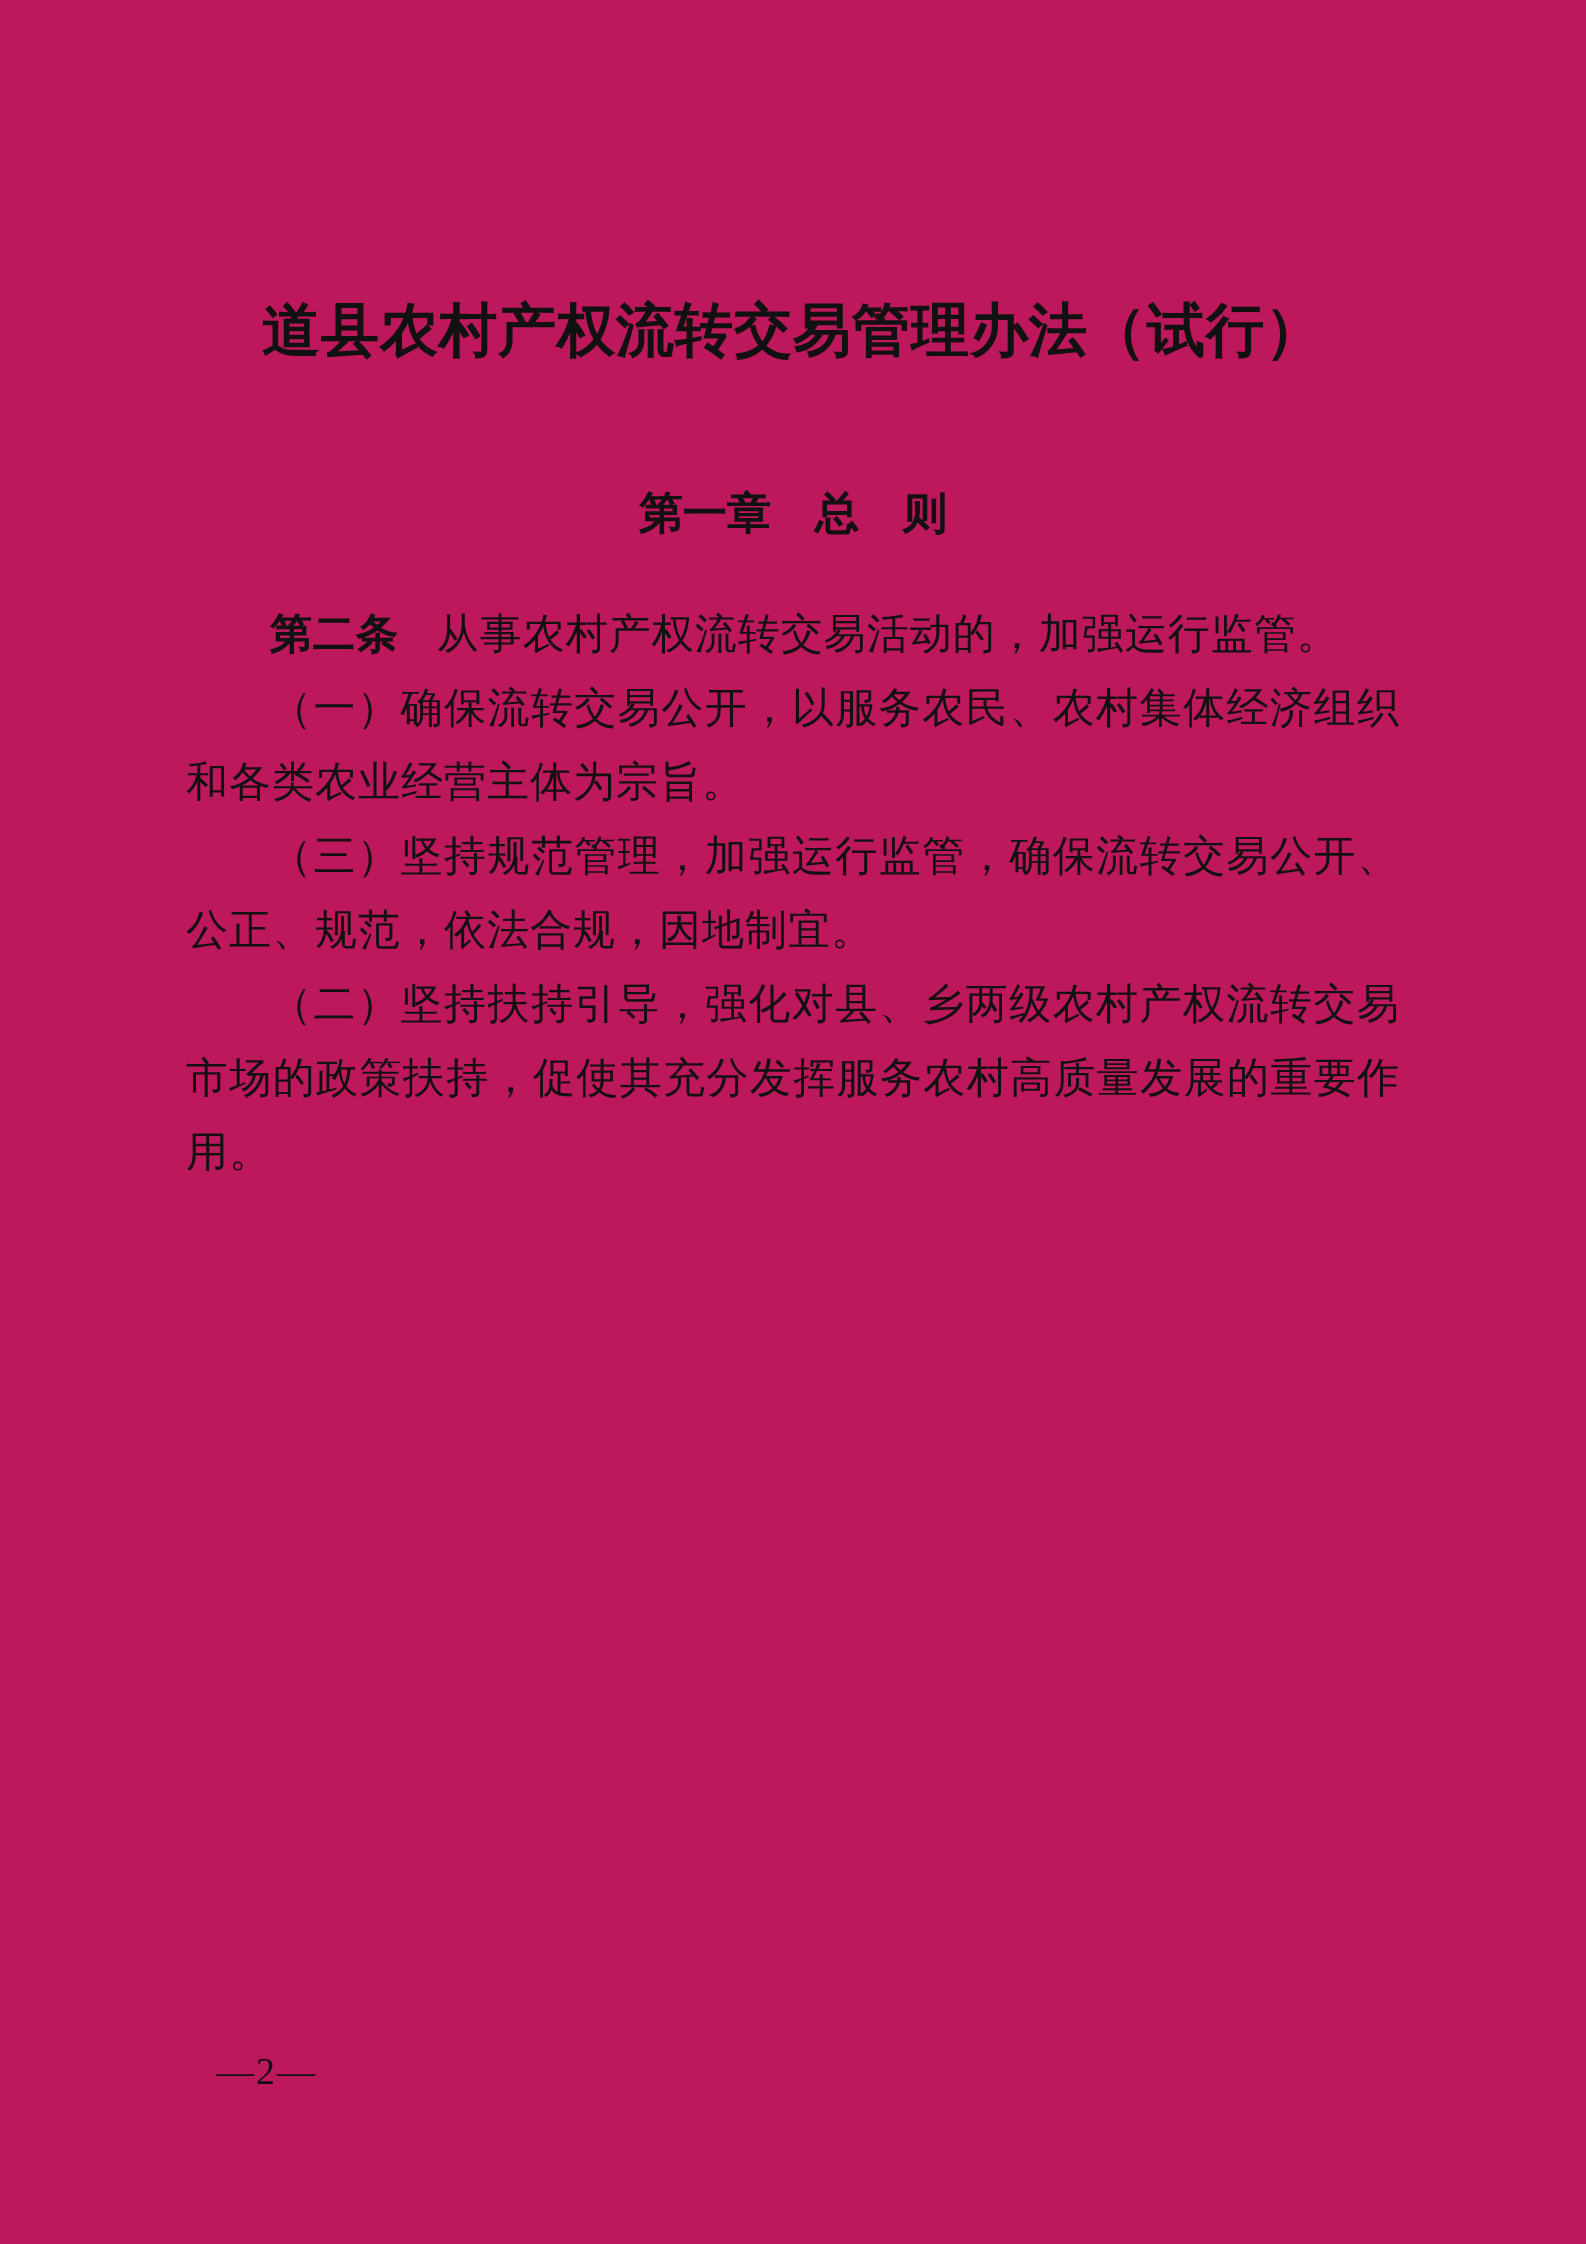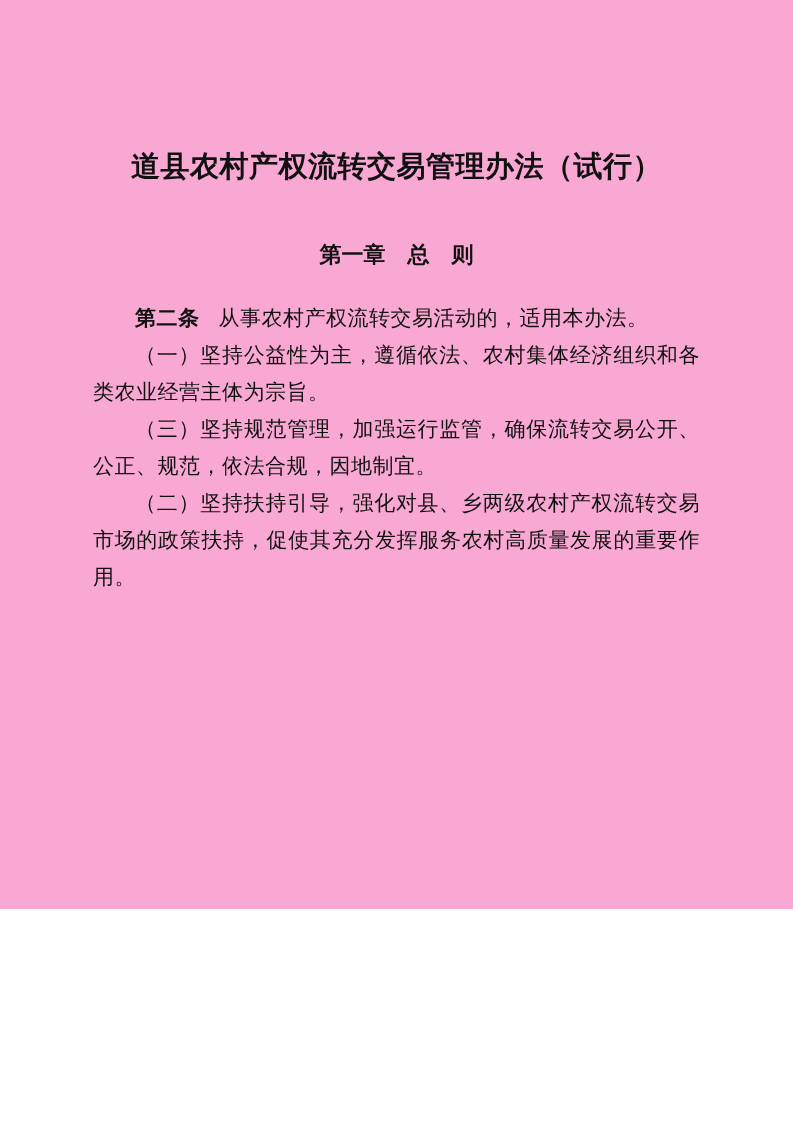--- a/index.html
+++ b/index.html
@@ -3,22 +3,22 @@
 <meta charset="utf-8">
 <style>
   html, body {
     margin: 0;
     padding: 0;
     background: #ffffff;
   }
   .page {
     position: relative;
     width: 793px;
-    height: 909px;
-    background: #f9a8d4;
+    height: 1122px;
+    background: #be185d;
     color: #111111;
     font-family: "Liberation Serif", "DejaVu Serif", serif;
     overflow: hidden;
   }
   .doc-title {
     position: absolute;
     top: 146px;
     left: 60px;
     right: 60px;
     margin: 0;
@@ -30,21 +30,21 @@
     letter-spacing: 0.5px;
     color: #111111;
   }
   .chapter-heading {
     position: absolute;
     top: 241px;
     left: 60px;
     right: 60px;
     margin: 0;
     text-align: center;
-    font-family: Liberation Mono, monospace;
+    font-family: Liberation Sans, sans-serif;
     font-weight: 700;
     font-size: 22px;
     line-height: 32px;
     color: #111111;
   }
   .doc-body {
     position: absolute;
     top: 299px;
     left: 93px;
     width: 607px;
@@ -80,20 +80,20 @@
 </style>
 </head>
 <body>
 
 <div class="page">
   <h1 class="doc-title">道县农村产权流转交易管理办法（试行）</h1>
 
   <h2 class="chapter-heading">第一章　总　则</h2>
 
   <div class="doc-body" id="doc-body">
-      <p class="para"><span class="lead">第二条</span><span>从事农村产权流转交易活动的，适用本办法。</span></p>
-      <p class="para"><span>（一）坚持公益性为主，遵循依法、农村集体经济组织和各类农业经营主体为宗旨。</span></p>
+      <p class="para"><span class="lead">第二条</span><span>从事农村产权流转交易活动的，加强运行监管。</span></p>
+      <p class="para"><span>（一）确保流转交易公开，以服务农民、农村集体经济组织和各类农业经营主体为宗旨。</span></p>
       <p class="para"><span>（三）坚持规范管理，加强运行监管，确保流转交易公开、公正、规范，依法合规，因地制宜。</span></p>
       <p class="para"><span>（二）坚持扶持引导，强化对县、乡两级农村产权流转交易市场的政策扶持，促使其充分发挥服务农村高质量发展的重要作用。</span></p>
     </div>
 
   <div class="page-number">—2—</div>
 </div>
 
 </body></html>

